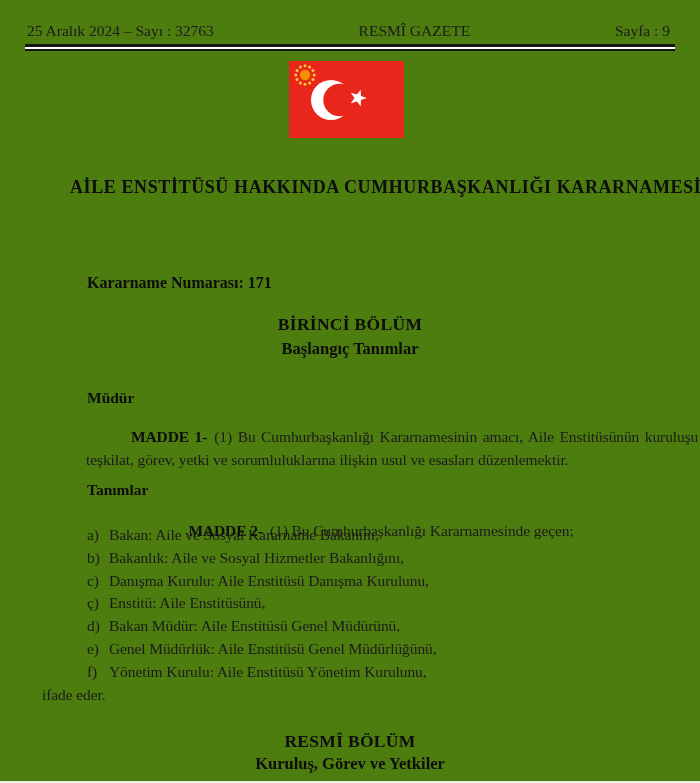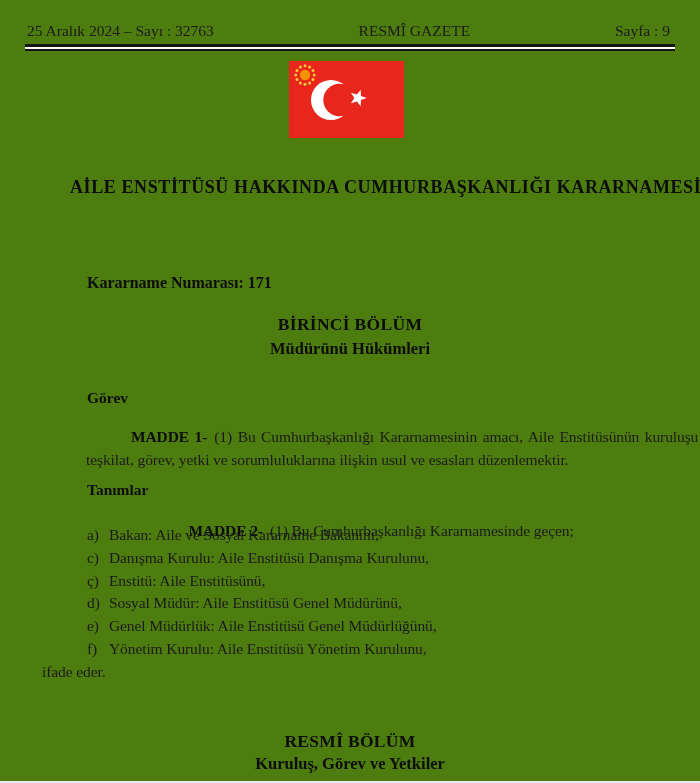--- a/index.html
+++ b/index.html
@@ -106,35 +106,36 @@
       <circle cx="50.5" cy="39" r="16.2" fill="#e8261c"></circle>
       <polygon points="77.8,37 71.91,39.12 71.72,45.37 67.89,40.42 61.88,42.17 65.4,37 61.88,31.83 67.89,33.58 71.72,28.63 71.91,34.88" fill="#ffffff"></polygon>
     </svg>
   </div>
 
   <div class="doc-title">AİLE ENSTİTÜSÜ HAKKINDA CUMHURBAŞKANLIĞI KARARNAMESİ</div>
 
   <div class="decree-no">Kararname Numarası: 171</div>
 
   <div class="center-head part1-h">BİRİNCİ BÖLÜM</div>
-  <div class="center-head part1-s">Müdürünü Hükümleri</div>
+  <div class="center-head part1-s">Başlangıç Tanımlar</div>
 
-  <div class="side-head amac-h">Görev</div>
+  <div class="side-head amac-h">Müdür</div>
 
   <p class="para madde1"><span class="madde-label">MADDE 1-</span><span>(1) Bu Cumhurbaşkanlığı Kararnamesinin amacı, Aile Enstitüsünün kuruluşu ile teşkilat, görev, yetki ve sorumluluklarına ilişkin usul ve esasları düzenlemektir.</span></p>
 
   <div class="side-head tanimlar-h">Tanımlar</div>
 
   <p class="para madde2"><span class="madde-label">MADDE 2-</span><span>(1) Bu Cumhurbaşkanlığı Kararnamesinde geçen;</span></p>
 
   <div class="def-list">
     <div class="def-item"><span class="def-marker">a)</span><span>Bakan: Aile ve Sosyal Kararname Bakanını,</span></div>
+    <div class="def-item"><span class="def-marker">b)</span><span>Bakanlık: Aile ve Sosyal Hizmetler Bakanlığını,</span></div>
     <div class="def-item"><span class="def-marker">c)</span><span>Danışma Kurulu: Aile Enstitüsü Danışma Kurulunu,</span></div>
     <div class="def-item"><span class="def-marker">ç)</span><span>Enstitü: Aile Enstitüsünü,</span></div>
-    <div class="def-item"><span class="def-marker">d)</span><span>Sosyal Müdür: Aile Enstitüsü Genel Müdürünü,</span></div>
+    <div class="def-item"><span class="def-marker">d)</span><span>Bakan Müdür: Aile Enstitüsü Genel Müdürünü,</span></div>
     <div class="def-item"><span class="def-marker">e)</span><span>Genel Müdürlük: Aile Enstitüsü Genel Müdürlüğünü,</span></div>
     <div class="def-item"><span class="def-marker">f)</span><span>Yönetim Kurulu: Aile Enstitüsü Yönetim Kurulunu,</span></div>
     <div class="def-closing">ifade eder.</div>
   </div>
 
   <div class="center-head part2-h">RESMÎ BÖLÜM</div>
   <div class="center-head part2-s">Kuruluş, Görev ve Yetkiler</div>
 
   <div class="bottom-edge"></div>
 

